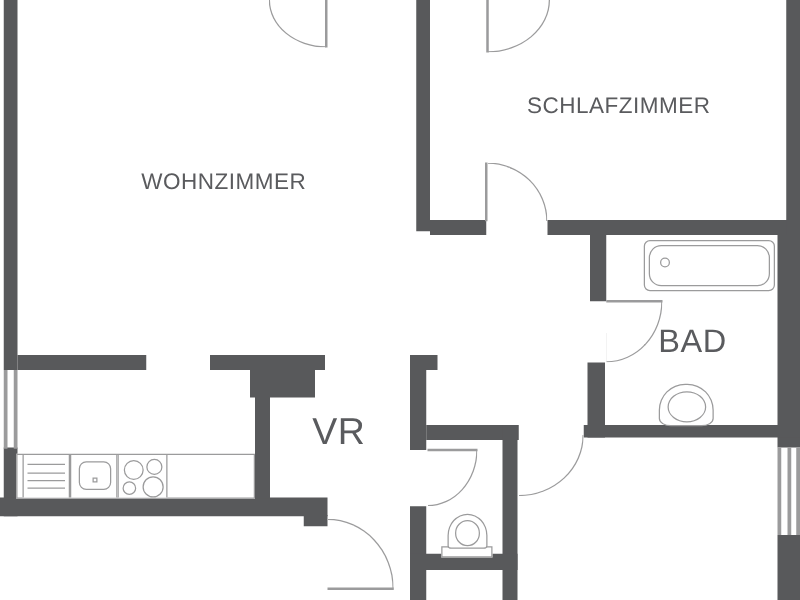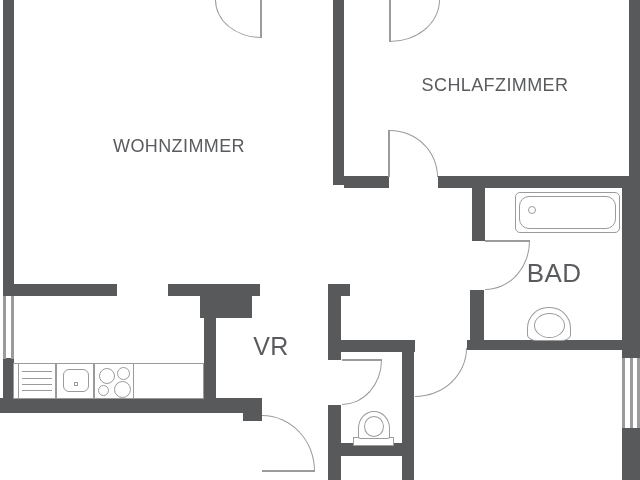--- a/index.html
+++ b/index.html
@@ -11,21 +11,21 @@
   .line{position:absolute;background:var(--line,#9b9b9c);}
   .outline{position:absolute;border:1px solid var(--line,#9b9b9c);background:#fff;box-sizing:border-box;}
   .arc{position:absolute;box-sizing:border-box;}
   .arc.bl{border-left:1.5px solid var(--line);border-bottom:1.5px solid var(--line);border-bottom-left-radius:100% 100%;}
   .arc.br{border-right:1.5px solid var(--line);border-bottom:1.5px solid var(--line);border-bottom-right-radius:100% 100%;}
   .arc.tr{border-top:1.5px solid var(--line);border-right:1.5px solid var(--line);border-top-right-radius:100% 100%;}
   .room-label{
     position:absolute;transform:translate(-50%,-50%);white-space:nowrap;
     color:var(--text,#5a5b5e);letter-spacing:0.4px;font-weight:400;
   }
-  .fs27{font-size:18px;} .fs26{font-size:26px;} .fs25{font-size:25px;}
+  .fs27{font-size:18px;} .fs26{font-size:26px;} .fs25{font-size:30px;}
   .hline{position:absolute;height:1px;left:3px;right:3px;background:var(--line,#9b9b9c);}
 </style>
 </head>
 <body>
 
 <div id="plan">
 
   <div class="wall" style="left:3px;top:0;width:11px;height:296px;"></div>
   <div class="wall" style="left:3px;top:358px;width:11px;height:55px;"></div>
   <div class="wall" style="left:0;top:398px;width:262px;height:15px;"></div>

